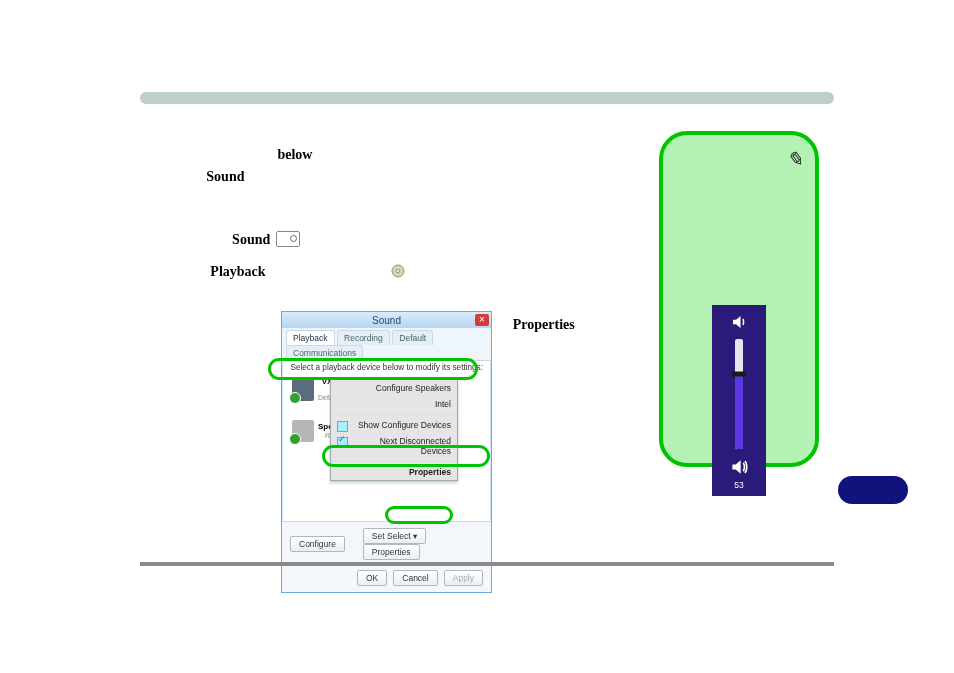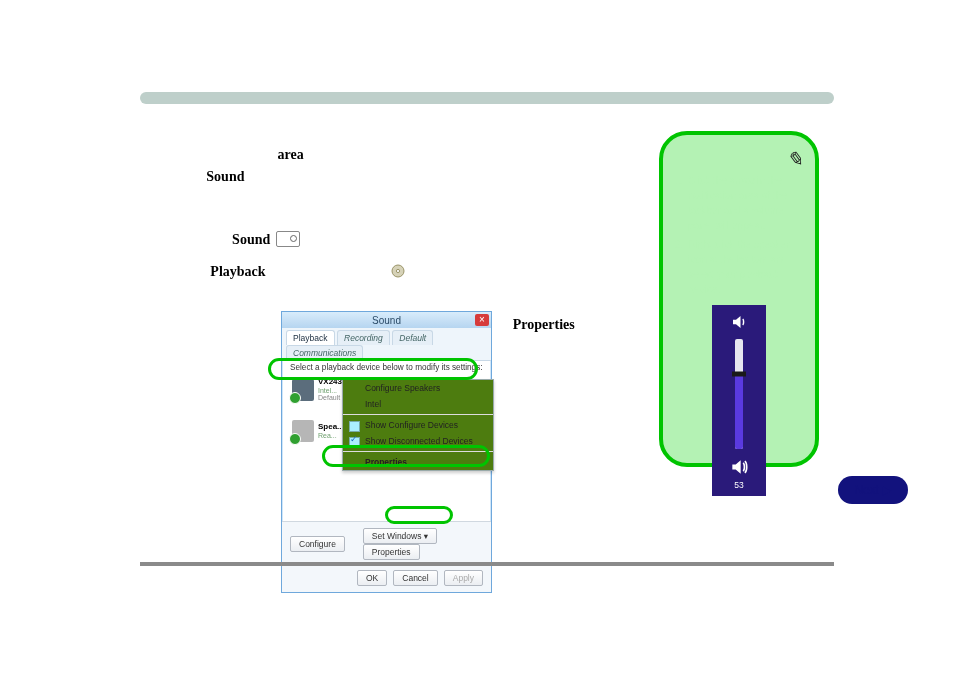--- a/index.html
+++ b/index.html
@@ -78,42 +78,42 @@
     position:absolute; right:2px; top:2px; width:14px; height:12px;
     background:#d63b3b; color:#fff; font-size:10px; line-height:12px; text-align:center;
     border-radius:2px;
   }
   .sd-tabs { background:#eef5fb; border-bottom:1px solid #c8d8e6; padding:2px 4px 0 4px; }
   .sd-tab {
     display:inline-block; padding:2px 6px; border:1px solid #c8d8e6;
     border-bottom:none; background:#fff; border-radius:3px 3px 0 0;
     font-size:8.5px; color:#234;
   }
-  .sd-tab.inactive { background:#e6eff7; color:#466;font-style:italic; }
-  .sd-body { padding:2px 8px 8px 8px; position:relative; min-height:160px; }
+  .sd-tab.inactive { background:#e6eff7; color:#466; }
+  .sd-body { padding:2px 8px 8px 8px; position:relative; min-height:160px;text-align:right; }
   .sd-instr { color:#333; font-size:8.2px; margin-bottom:4px; }
   .sd-device {
     display:flex; align-items:center; gap:4px; padding:2px 2px;
   }
   .sd-speaker-icon {
     width:22px; height:22px; background:#5b6d7c; border-radius:2px; position:relative;
   }
   .sd-speaker-icon::after{
     content:""; position:absolute; left:-3px; bottom:-3px; width:10px; height:10px;
     background:#30a030; border-radius:50%; border:1px solid #fff;
   }
   .sd-speaker-icon.grey { background:#b6b6b6; }
   .sd-dev-text { line-height:1.1; font-size:8px; }
   .sd-dev-name { color:#000; font-weight:bold; }
   .sd-dev-sub { color:#6fa06f; font-size:7px; }
   .sd-dev-def { color:#888; font-size:7px; }
   
   .sd-menu {
-    position:absolute; left:60px; top:18px; width:152px;
-    background:#4d7c0f; border:1px solid #9aa; box-shadow:0 2px 3px rgba(0,0,0,.2);
+    position:absolute; left:48px; top:18px; width:128px;
+    background:#e5e5e5; border:1px solid #9aa; box-shadow:0 2px 3px rgba(0,0,0,.2);
   }
   .sd-menu-item { padding:3px 6px 3px 22px; font-size:8.5px; position:relative; }
   .sd-menu-sep { border-top:1px solid #ddd; margin:2px 0; }
   .sd-menu-check::before{
     content:""; position:absolute; left:6px; top:4px; width:9px; height:9px;
     border:1px solid #7aa; background:#aef; 
   }
   .sd-menu-check.checked::after{
     content:"✓"; position:absolute; left:7px; top:1px; font-size:9px; color:#1769c4;
   }
@@ -205,21 +205,21 @@
 </head>
 <body>
 
 <div class="page-content">
 
   <div class="top-bar"></div>
 
   <div class="body-text">
     <p>
       <span>If you wish to stream </span>
-      <b>area</b>
+      <b>below</b>
       <span> over HDMI it is necessary to configure the audio device from the </span>
       <b>Sound</b>
       <span> control panel in Windows.</span>
     </p>
     <p class="li-line">
       <span class="ol-num">1.</span>
       <span>Connect an HDMI cable from the HDMI-Out port to your external display.</span>
     </p>
     <p class="li-line">
       <span class="ol-num">2.</span>
@@ -278,30 +278,30 @@
           <div class="sd-dev-name">Spea...</div>
           <div class="sd-dev-sub">Rea...</div>
         </div>
       </div>
 
       <div class="sd-menu">
         <div class="sd-menu-item">Configure Speakers</div>
         <div class="sd-menu-item">Intel</div>
         <div class="sd-menu-sep"></div>
         <div class="sd-menu-item sd-menu-check">Show Configure Devices</div>
-        <div class="sd-menu-item sd-menu-check checked">Show Disconnected Devices</div>
+        <div class="sd-menu-item sd-menu-check checked">Next Disconnected Devices</div>
         <div class="sd-menu-sep"></div>
         <div class="sd-menu-item prop">Properties</div>
       </div>
     </div>
     <div class="sd-bottom">
       <span class="sd-btn">Configure</span>
       <span>
         <span class="sd-btn">
-          <span>Set Windows</span>
+          <span>Set Select</span>
           <span>▾</span>
         </span>
         <span class="sd-btn">Properties</span>
       </span>
     </div>
     <div class="sd-footer">
       <span class="sd-btn">OK</span>
       <span class="sd-btn">Cancel</span>
       <span class="sd-btn" style="color:#aaa">Apply</span>
     </div>

